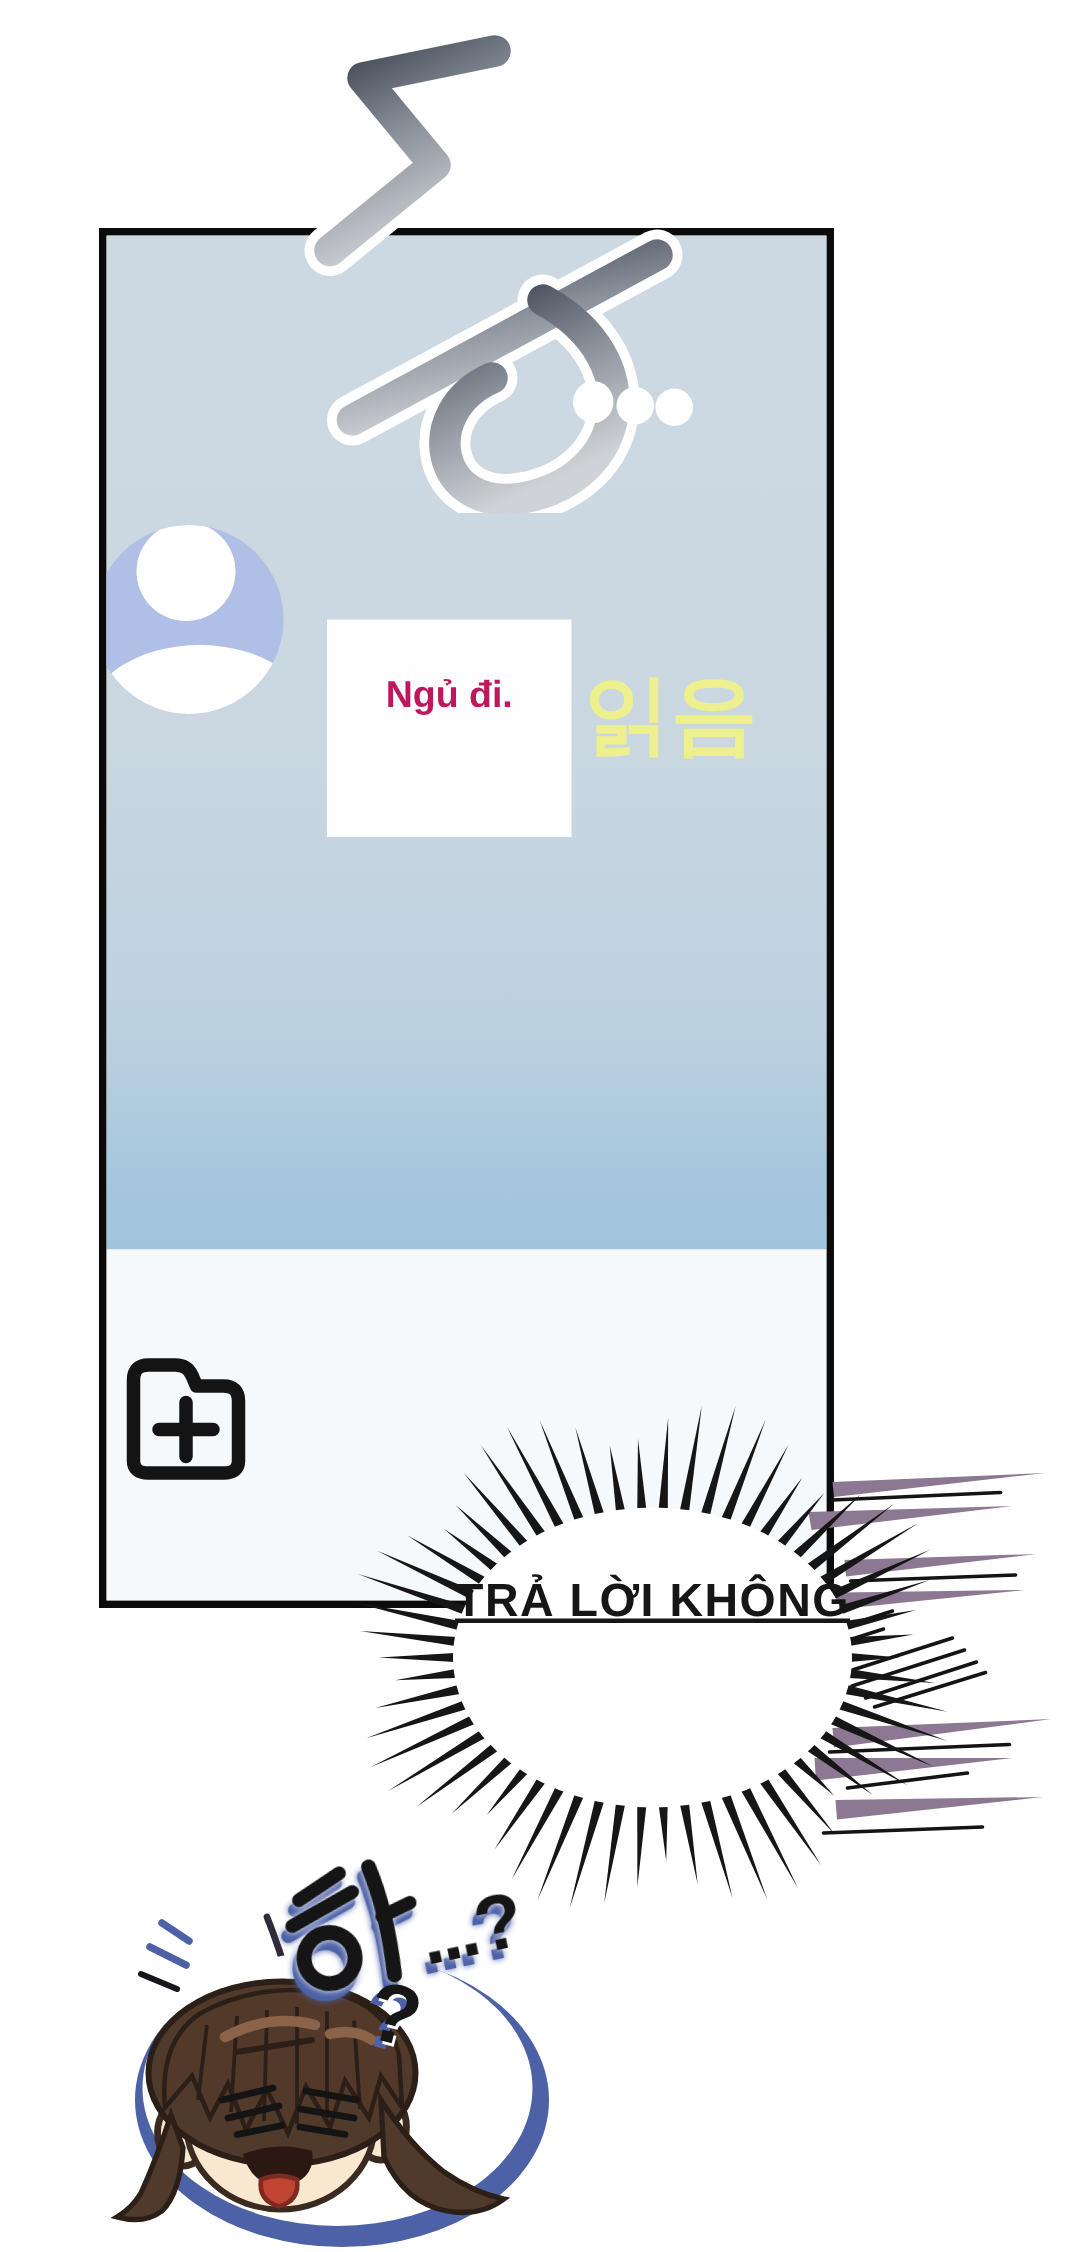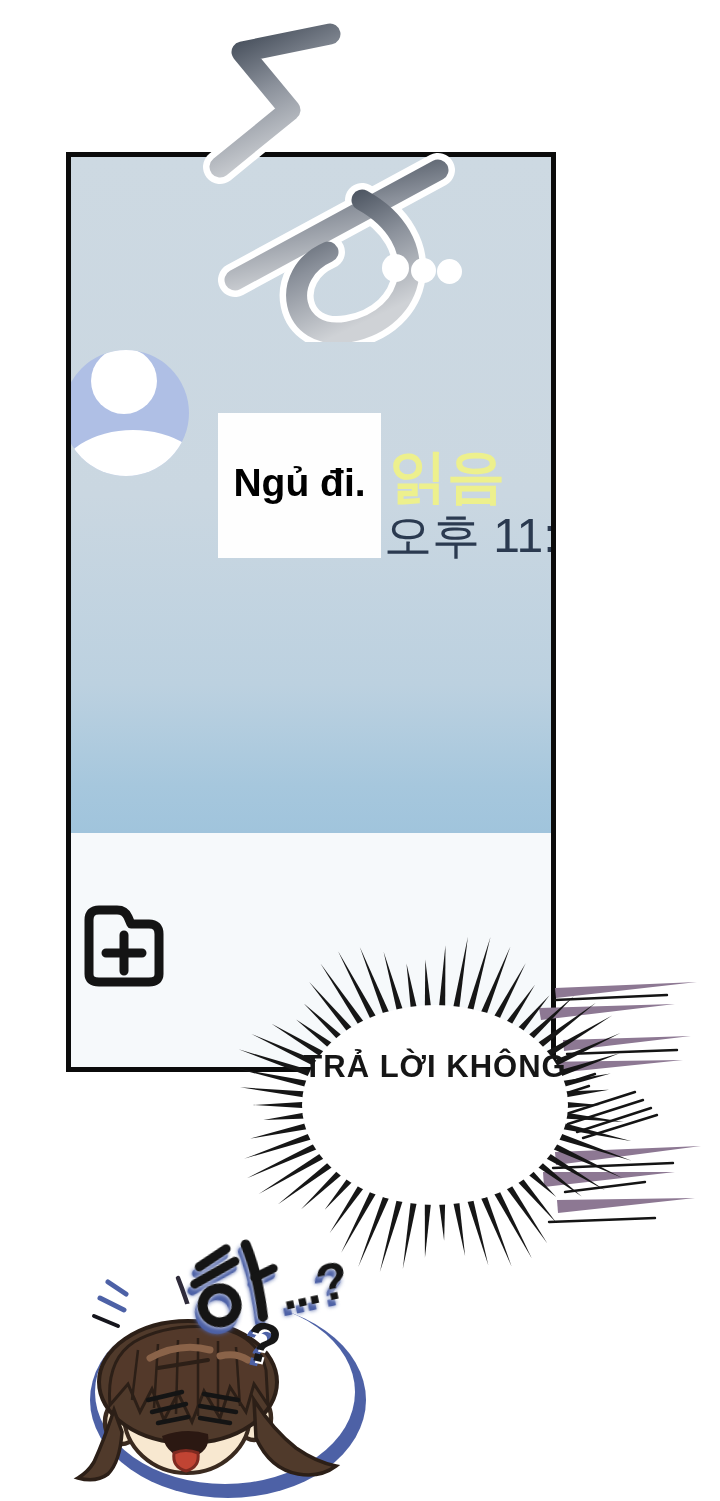--- a/index.html
+++ b/index.html
@@ -15,39 +15,39 @@
   .input-area{position:relative;width:100%;height:234px;background:#f6f9fb;}
 
   .avatar{position:absolute;left:-8px;top:193px;width:126px;height:126px;border-radius:50%;
           background:#afbfe5;overflow:hidden;}
   .avatar .head{position:absolute;left:28px;top:-2px;width:66px;height:66px;border-radius:50%;background:#ffffff;}
   .avatar .shoulders{position:absolute;left:-4px;top:80px;width:148px;height:96px;border-radius:50%;background:#ffffff;}
 
   .contact-name{position:absolute;left:140px;top:190px;font-size:45px;font-weight:bold;
                 color:#1a2230;letter-spacing:2px;white-space:nowrap;}
   .bubble{position:absolute;left:147px;top:256px;width:163px;height:145px;background:#fefefe;}
-  .bubble-text{display:block;padding-top:48px;text-align:center;font-size:39px;font-weight:600;color:#000000;}
+  .bubble-text{display:block;padding-top:36px;text-align:center;font-size:25px;font-weight:600;color:#be185d;}
   .read-receipt{position:absolute;left:318px;top:281px;font-size:58px;font-weight:bold;color:#edf08d;white-space:nowrap;}
   .timestamp{position:absolute;left:313px;top:347px;font-size:48px;color:#2b3a50;white-space:nowrap;}
 
   .attach-btn{position:absolute;left:6px;top:55px;width:94px;height:100px;background:transparent;border:0;padding:0;cursor:pointer;}
 
   
   .sfx-dung{position:absolute;left:190px;top:12px;width:280px;height:330px;z-index:3;}
   .dot{position:absolute;background:#ffffff;border-radius:50%;z-index:3;}
   .dot1{left:382px;top:254px;width:27px;height:28px;}
   .dot2{left:411px;top:258px;width:25px;height:25px;}
   .dot3{left:437px;top:259px;width:25px;height:25px;}
 
   .speedlines{position:absolute;left:525px;top:950px;width:195px;height:280px;z-index:2;}
 
   .burst{position:absolute;left:210px;top:915px;width:460px;height:380px;z-index:4;}
   .burst svg{position:absolute;left:0;top:0;}
   .burst-text{position:absolute;left:90px;top:133px;width:270px;text-align:center;
-              font-weight:bold;font-size:31px;line-height:38px;color:#161616;letter-spacing:1px;}
+              font-weight:bold;font-size:31px;line-height:38px;color:#161616;letter-spacing:1px;text-decoration:underline;}
 
   .chibi{position:absolute;left:58px;top:1170px;width:345px;height:331px;z-index:6;}
   .sfx-ha{position:absolute;left:182px;top:1222px;width:185px;height:118px;z-index:7;}
   .sfx-ha .art{filter:drop-shadow(0 0 2px #ffffff) drop-shadow(-4px 6px 0 #4d61a6);}
   .floating-q{position:absolute;left:246px;top:1310px;z-index:7;font-size:56px;font-weight:bold;color:#161616;
               transform:rotate(14deg);text-shadow:2px 2px 0 #ffffff,-3px 5px 0 #4d61a6;}
 </style>
 </head>
 <body>
 
@@ -83,21 +83,20 @@
   <div class="panel">
     <div class="chat-area">
       <div class="avatar">
         <div class="head"></div>
         <div class="shoulders"></div>
       </div>
       <div class="bubble">
         <span class="bubble-text">Ngủ đi.</span>
       </div>
       <div class="read-receipt">읽음</div>
-      <div class="timestamp">오후 11:</div>
     </div>
     <div class="input-area">
       <button class="attach-btn" title="">
         <svg viewBox="0 0 94 100" width="94" height="100">
           <g fill="none" stroke="#141414" stroke-width="9" stroke-linecap="round" stroke-linejoin="round">
             <path d="M 12 86 L 12 32 Q 12 22 22 22 L 40 22 Q 48 22 51 29 L 54 36 L 72 36 Q 82 36 82 46 L 82 86 Q 82 94 72 94 L 22 94 Q 12 94 12 86 Z"></path>
             <path d="M 47 47 L 47 83 M 29 65 L 65 65"></path>
           </g>
         </svg>
       </button>

